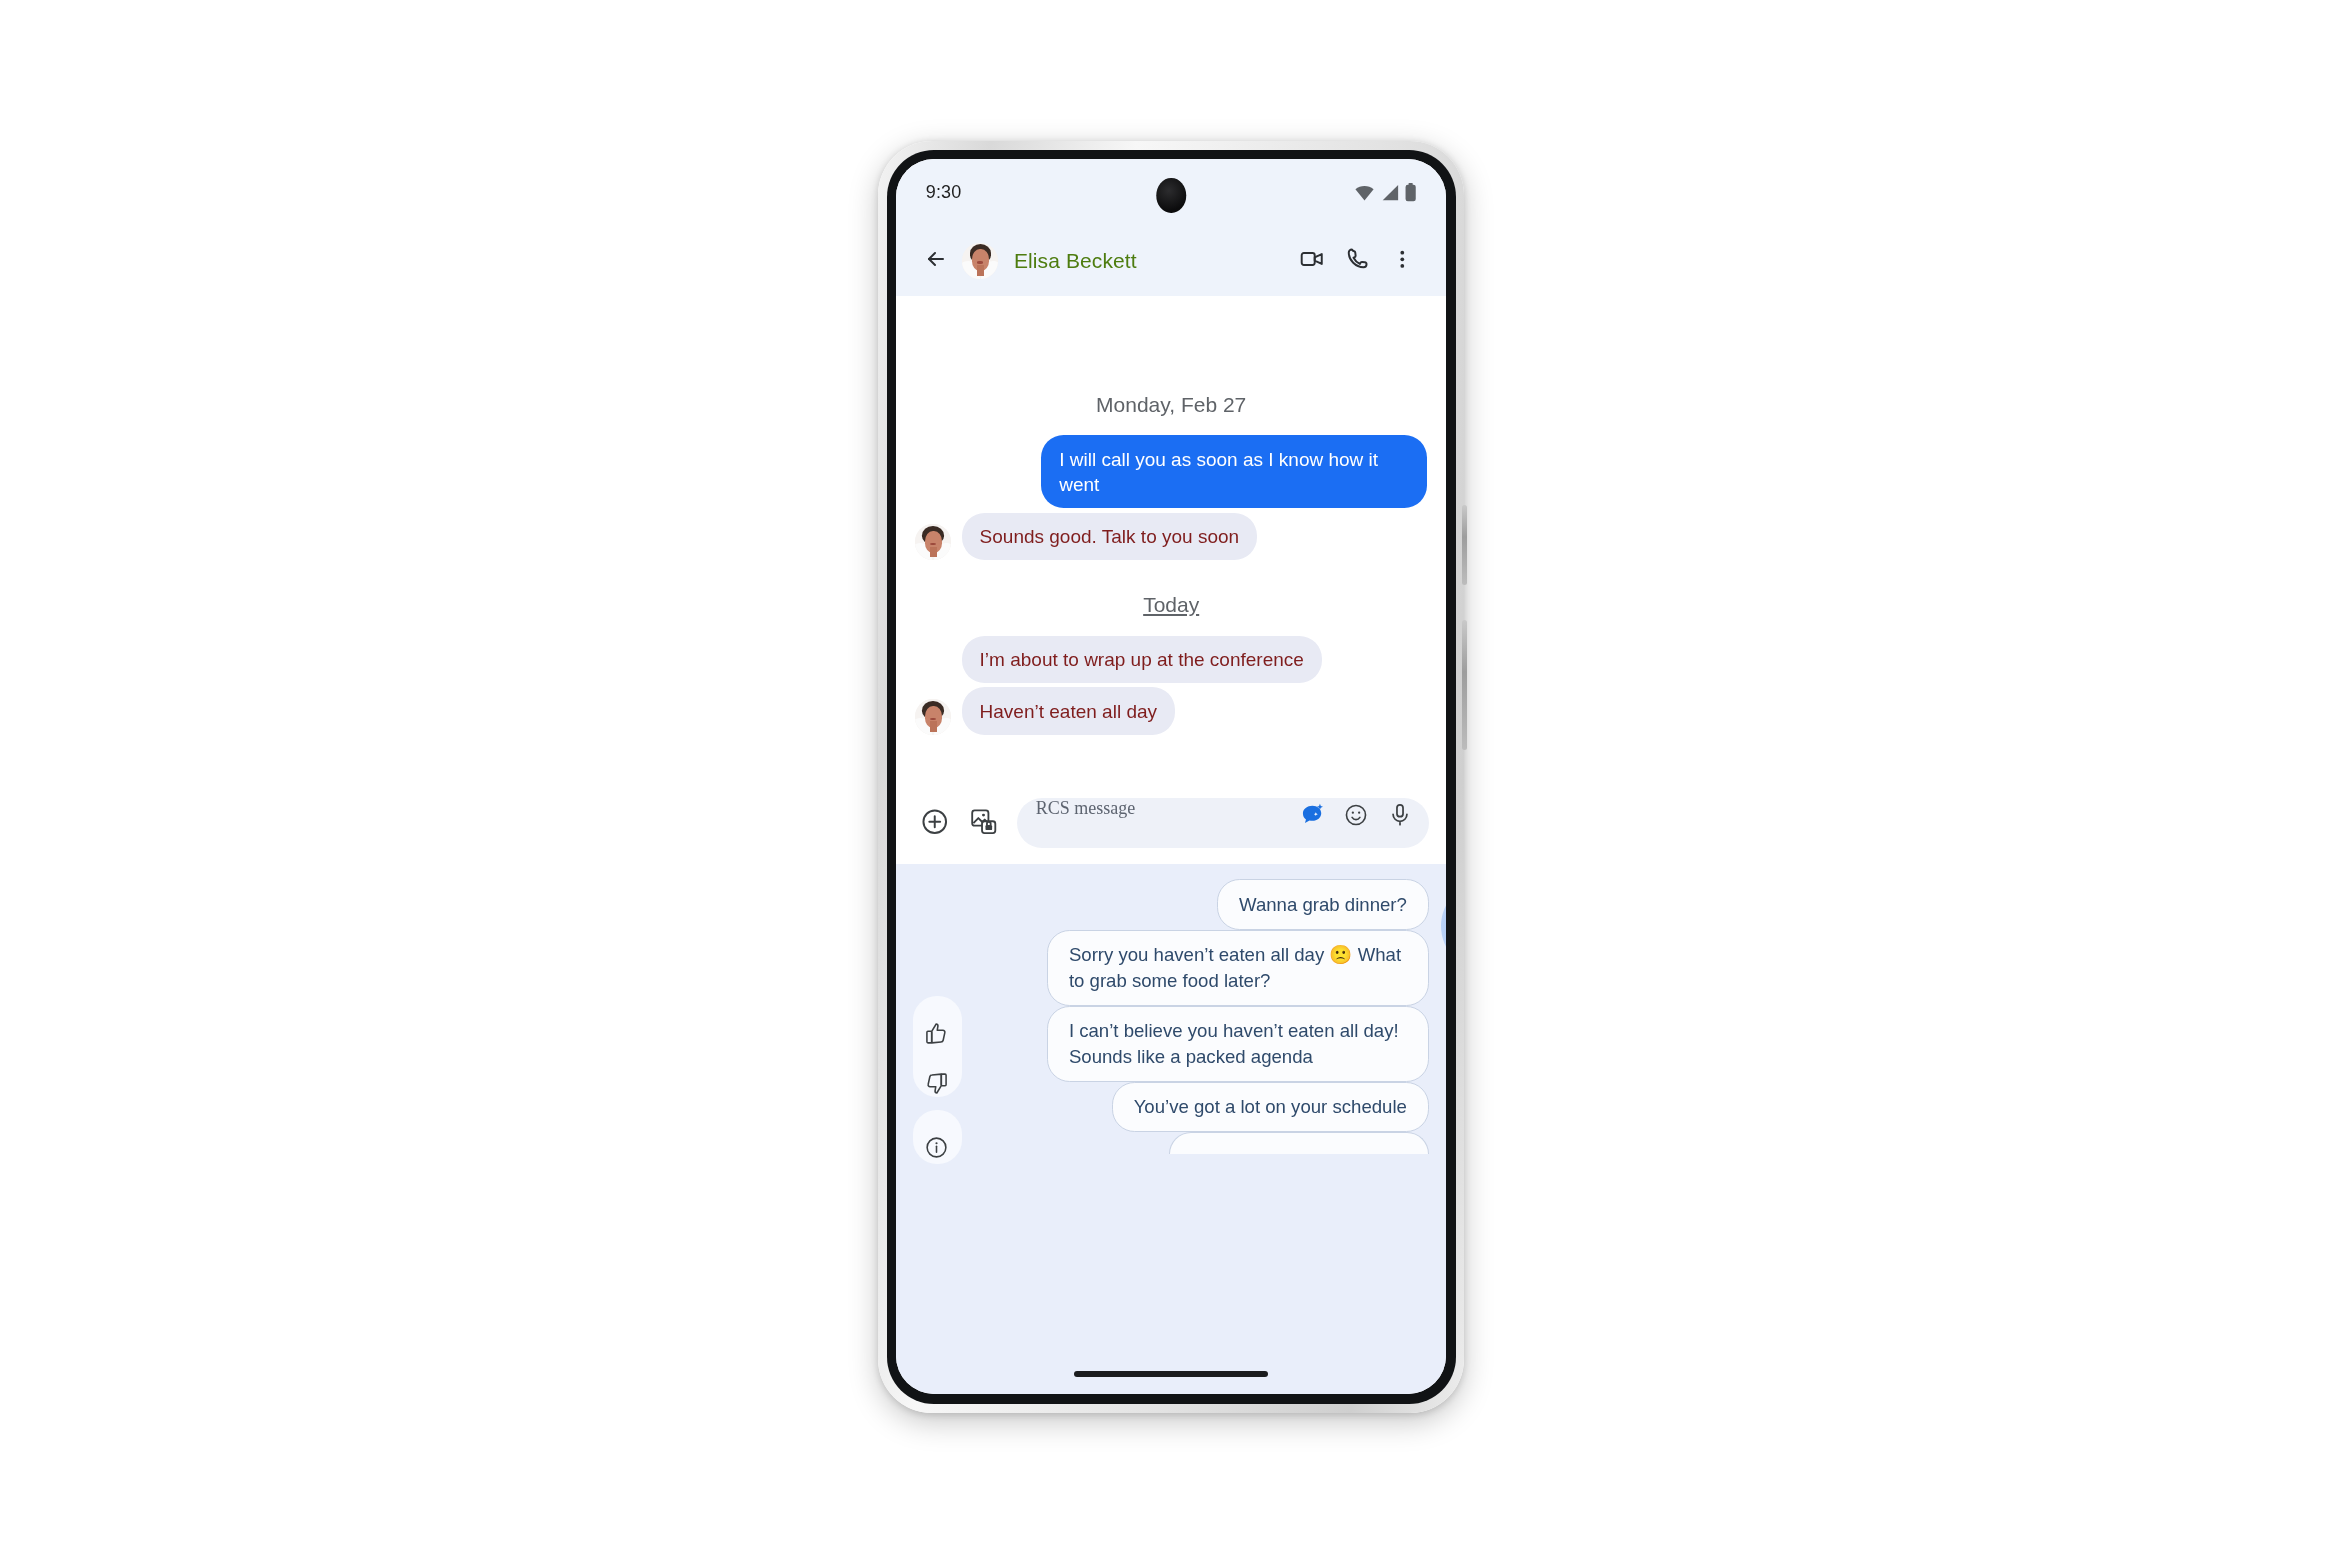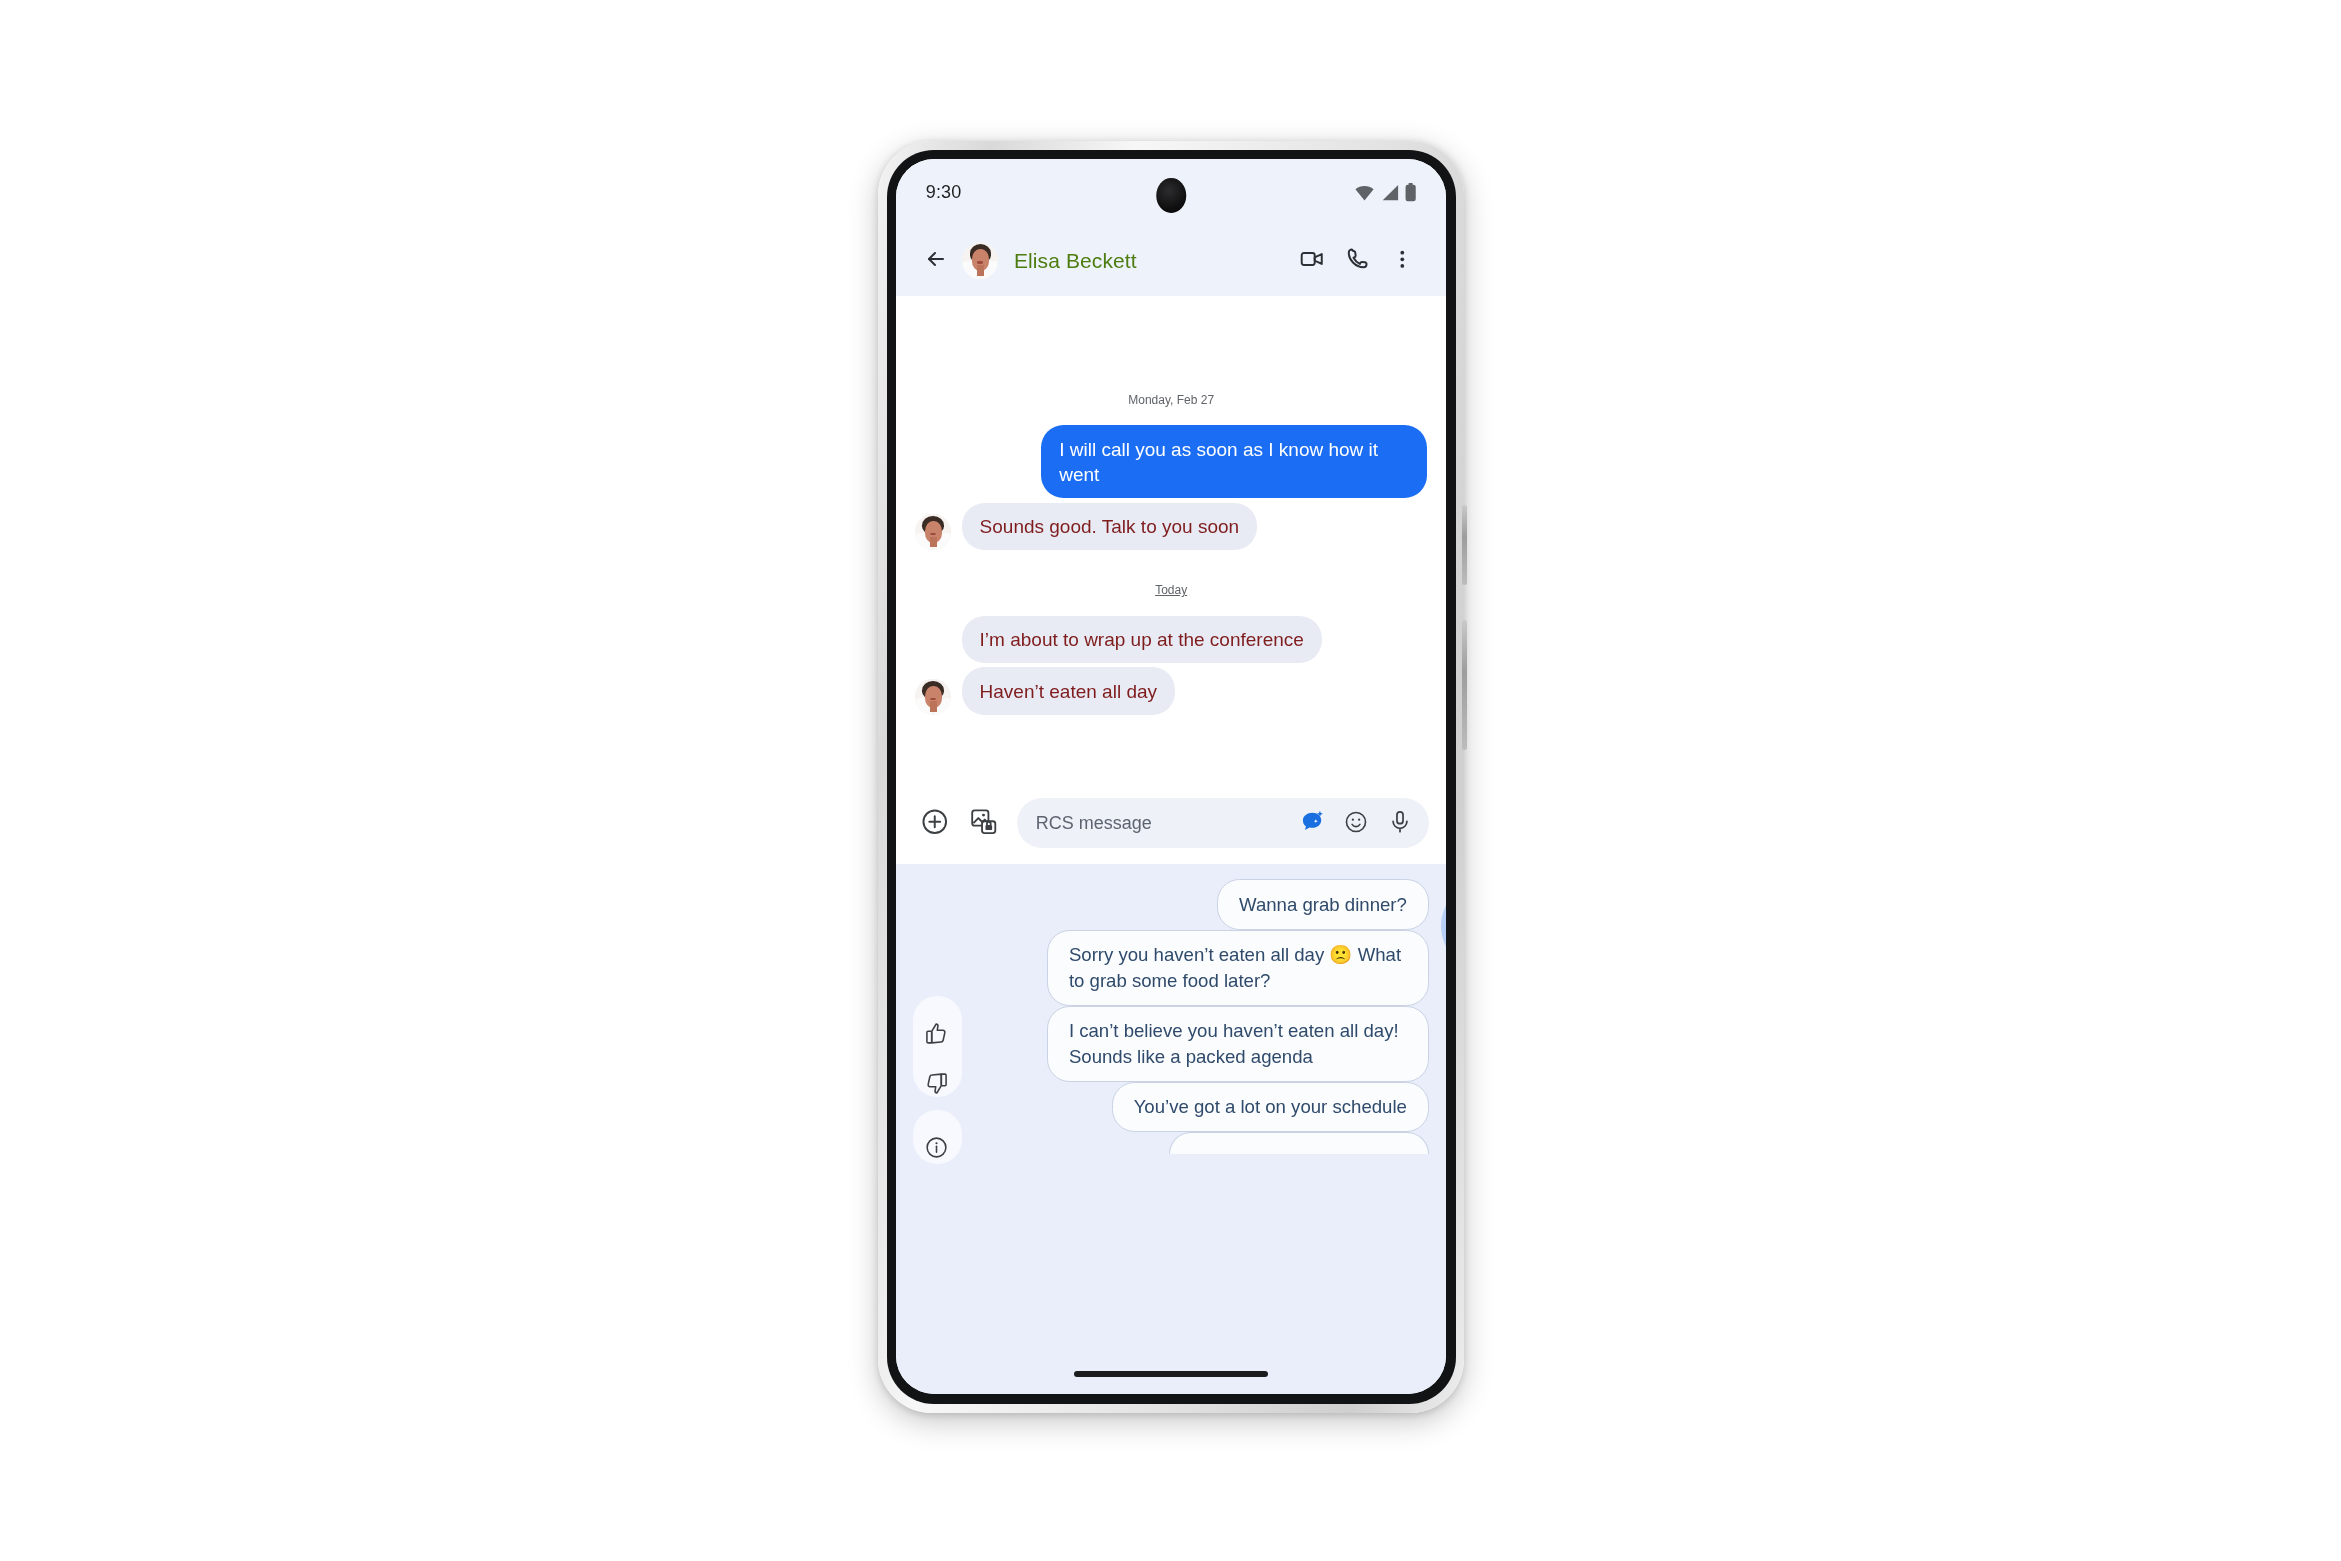--- a/index.html
+++ b/index.html
@@ -113,21 +113,21 @@
 
   
   .thread {
     background:#ffffff;
     padding: 0 0 0 0;
     height: 490px;
     position: relative;
   }
   .day-divider {
     text-align: center;
-    font-size: 12px; color: #5f6368;
+    font-size: 21px; color: #5f6368;
     padding: 97px 0 14px;
   }
   .day-divider.tight { padding-top: 33px; text-decoration: underline; }
 
   .row { display: flex; align-items: flex-end; padding: 0 19px; margin-top: 4.3px; }
   .row.out { justify-content: flex-end; }
   .row.in  { justify-content: flex-start; }
 
   .msg-avatar {
     width: 36px; height: 36px; border-radius: 50%;
@@ -157,23 +157,24 @@
     display: flex; align-items: center;
     padding: 12px 17.3px 15.6px 17.3px; gap: 7px;
   }
   .comp-icon {
     width: 42px; height: 42px; flex:none;
     display:flex; align-items:center; justify-content:center;
   }
   .comp-field {
     flex: 1 1 auto; height: 50px;
     background: #eef1f8; border-radius: 26px;
-    display: flex; align-items: center;
+    display: flex; 
     padding: 0 10.4px 0 19px; gap: 5.2px;
     margin-left: 5.2px;
+    font-family: Liberation Serif, serif;
   }
   .comp-placeholder {
     font-size: 18px; color: #5d6470;
     flex: 1 1 auto; white-space: nowrap;
   }
   .comp-field-icon {
     width: 38px; height: 38px; flex:none;
     display:flex; align-items:center; justify-content:center;
   }
 

